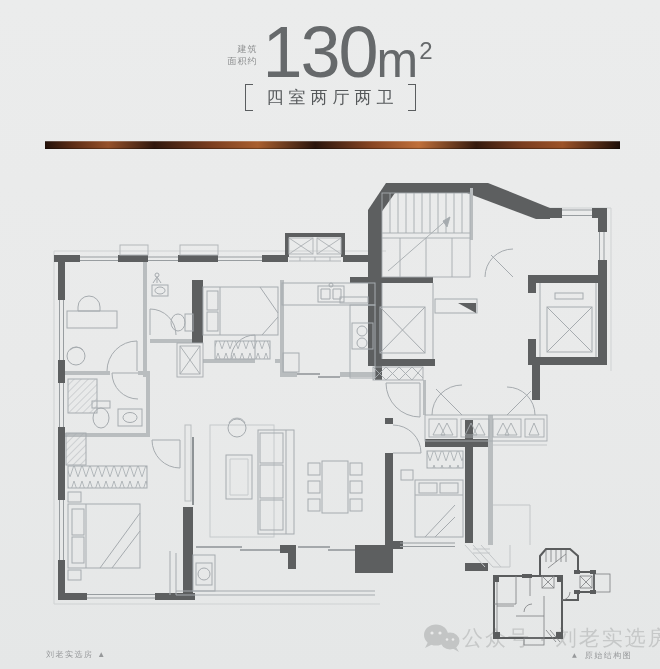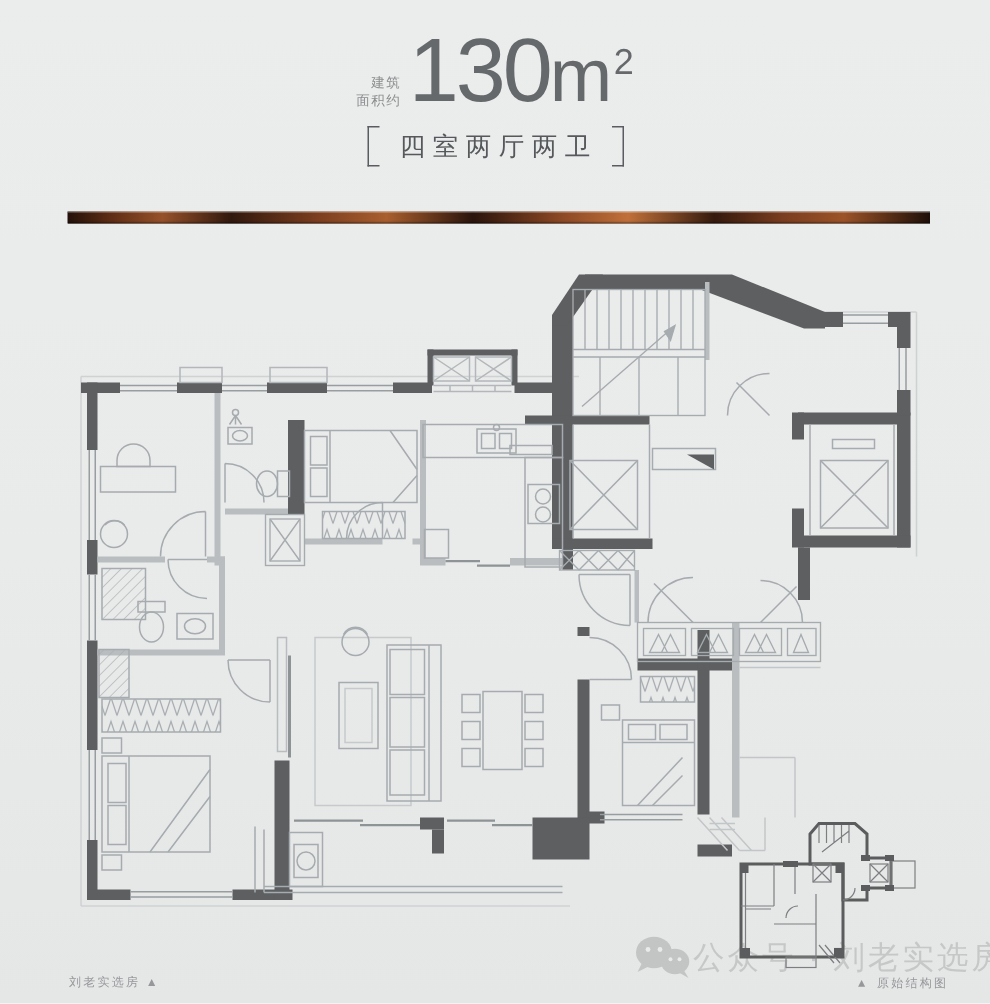--- a/index.html
+++ b/index.html
@@ -2,23 +2,23 @@
 <html><head>
 <meta charset="utf-8">
 <style>
   html,body{margin:0;padding:0;}
   body{
     width:660px;height:669px;position:relative;overflow:hidden;
     background:linear-gradient(180deg,#ebecec 0%,#e9eaea 55%,#e5e7e7 100%);
     font-family:"Liberation Sans","DejaVu Sans",sans-serif;
     color:#66696b;
   }
-  .hdr{position:absolute;top:18px;left:0;width:100%;display:flex;justify-content:center;align-items:center;}
+  .hdr{position:absolute;top:18px;left:0;width:100%;display:flex;justify-content:center;align-items:flex-start;}
   .area-label{margin-top:26px;margin-right:5px;font-size:9px;line-height:1.3;color:#8b8d8e;text-align:right;letter-spacing:1px;}
-  .area-value{font-size:60px;line-height:0.95;font-weight:500;color:#66696b;letter-spacing:-2px;}
+  .area-value{font-size:72px;line-height:0.95;font-weight:500;color:#66696b;letter-spacing:-2px;}
   .area-unit{font-size:50px;font-weight:500;color:#66696b;}
   .area-sup{font-size:24px;font-weight:500;color:#66696b;vertical-align:18px;margin-left:1px;}
   .tagrow{position:absolute;top:84px;left:0;width:100%;display:flex;justify-content:center;align-items:center;}
   .bracket{width:7px;height:25px;border:1.5px solid #5a5d5f;}
   .bracket.l{border-right:none;}
   .bracket.r{border-left:none;}
   .tagtext{font-size:17px;color:#56595b;letter-spacing:5px;padding:0 9px 0 14px;}
   .copper{
     position:absolute;top:141px;left:45px;width:575px;height:8px;
     background:linear-gradient(90deg,#23110a 0%,#5e2d15 5%,#96512a 11%,#31180e 19%,#7c3e1f 29%,#a95f2f 37%,#2a140c 47%,#8a4724 57%,#c0703a 65%,#351a0e 75%,#7a3d1f 83%,#9c5328 90%,#1d0e08 100%);

